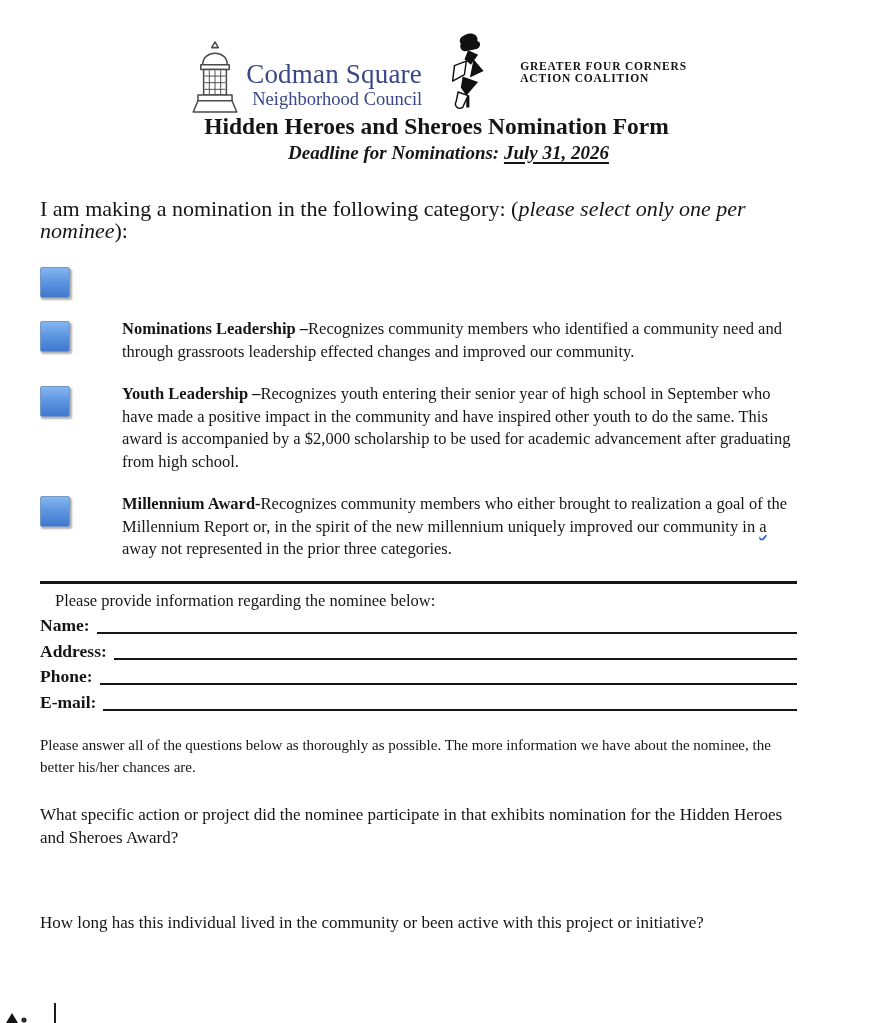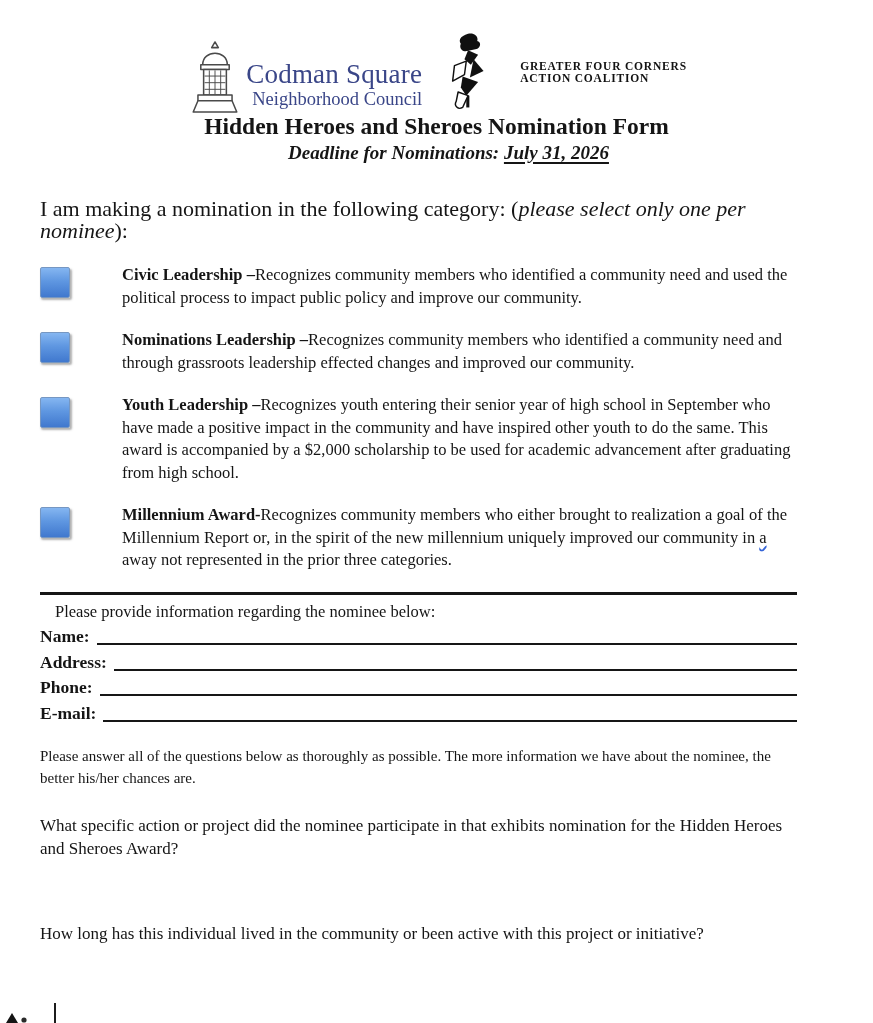--- a/index.html
+++ b/index.html
@@ -4,21 +4,21 @@
 <style>
   html,body{margin:0;padding:0;background:#ffffff;}
   .page{
     width:873px;height:1023px;background:#fff;position:relative;overflow:hidden;
     font-family:"Liberation Serif",serif;color:#151515;
   }
   
   .header{height:80px;padding-top:32px;display:flex;justify-content:center;align-items:flex-start;}
   .codman{display:flex;align-items:flex-start;}
   .codman-icon{width:58px;height:72px;margin-top:9px;}
-  .codman-text{color:#3a4688;line-height:1;margin-top:29px;margin-left:2px;text-align:center;}
+  .codman-text{color:#3a4688;line-height:1;margin-top:29px;margin-left:2px;}
   .codman-name{font-size:27px;letter-spacing:.2px;}
   .codman-sub{font-size:18.5px;margin-top:2px;margin-left:6px;}
   .gfc-icon{width:50px;height:80px;margin:0 26px 0 22px;}
   .gfc-text{font-weight:700;font-size:11.5px;letter-spacing:.8px;line-height:12px;margin-top:28px;color:#121212;font-family:"Liberation Serif",serif;}
   
   .title{text-align:center;font-size:23.5px;font-weight:700;line-height:28px;margin:0;}
   .deadline{text-align:center;font-size:19px;font-weight:700;font-style:italic;line-height:26px;padding-left:24px;}
   .dl-date{text-decoration:underline;text-decoration-thickness:2px;text-underline-offset:3px;}
   
   .intro{margin:32px 40px 0;font-size:22px;line-height:22px;}
@@ -98,21 +98,20 @@
 
   <h1 class="title">Hidden Heroes and Sheroes Nomination Form</h1>
   <div class="deadline"><span>Deadline for Nominations: </span><span class="dl-date">July 31, 2026</span></div>
 
   <p class="intro"><span>I am making a nomination in the following category: (</span><em>please select only one per nominee</em><span>):</span></p>
 
   <div class="cats">
 
     <div class="cat">
       <div class="cb"></div>
-      <div class="cat-text"><span class="cat-label">Civic Leadership –</span><span>Recognizes community members who identified a community need and used the political process to impact public policy and improve our community.</span></div>
     </div>
 
     <div class="cat">
       <div class="cb"></div>
       <div class="cat-text"><span class="cat-label">Nominations Leadership –</span><span>Recognizes community members who identified a community need and through grassroots leadership effected changes and improved our community.</span></div>
     </div>
 
     <div class="cat">
       <div class="cb"></div>
       <div class="cat-text"><span class="cat-label">Youth Leadership –</span><span>Recognizes youth entering their senior year of high school in September who have made a positive impact in the community and have inspired other youth to do the same.  This award is accompanied by a $2,000 scholarship to be used for academic advancement after graduating from high school.</span></div>

